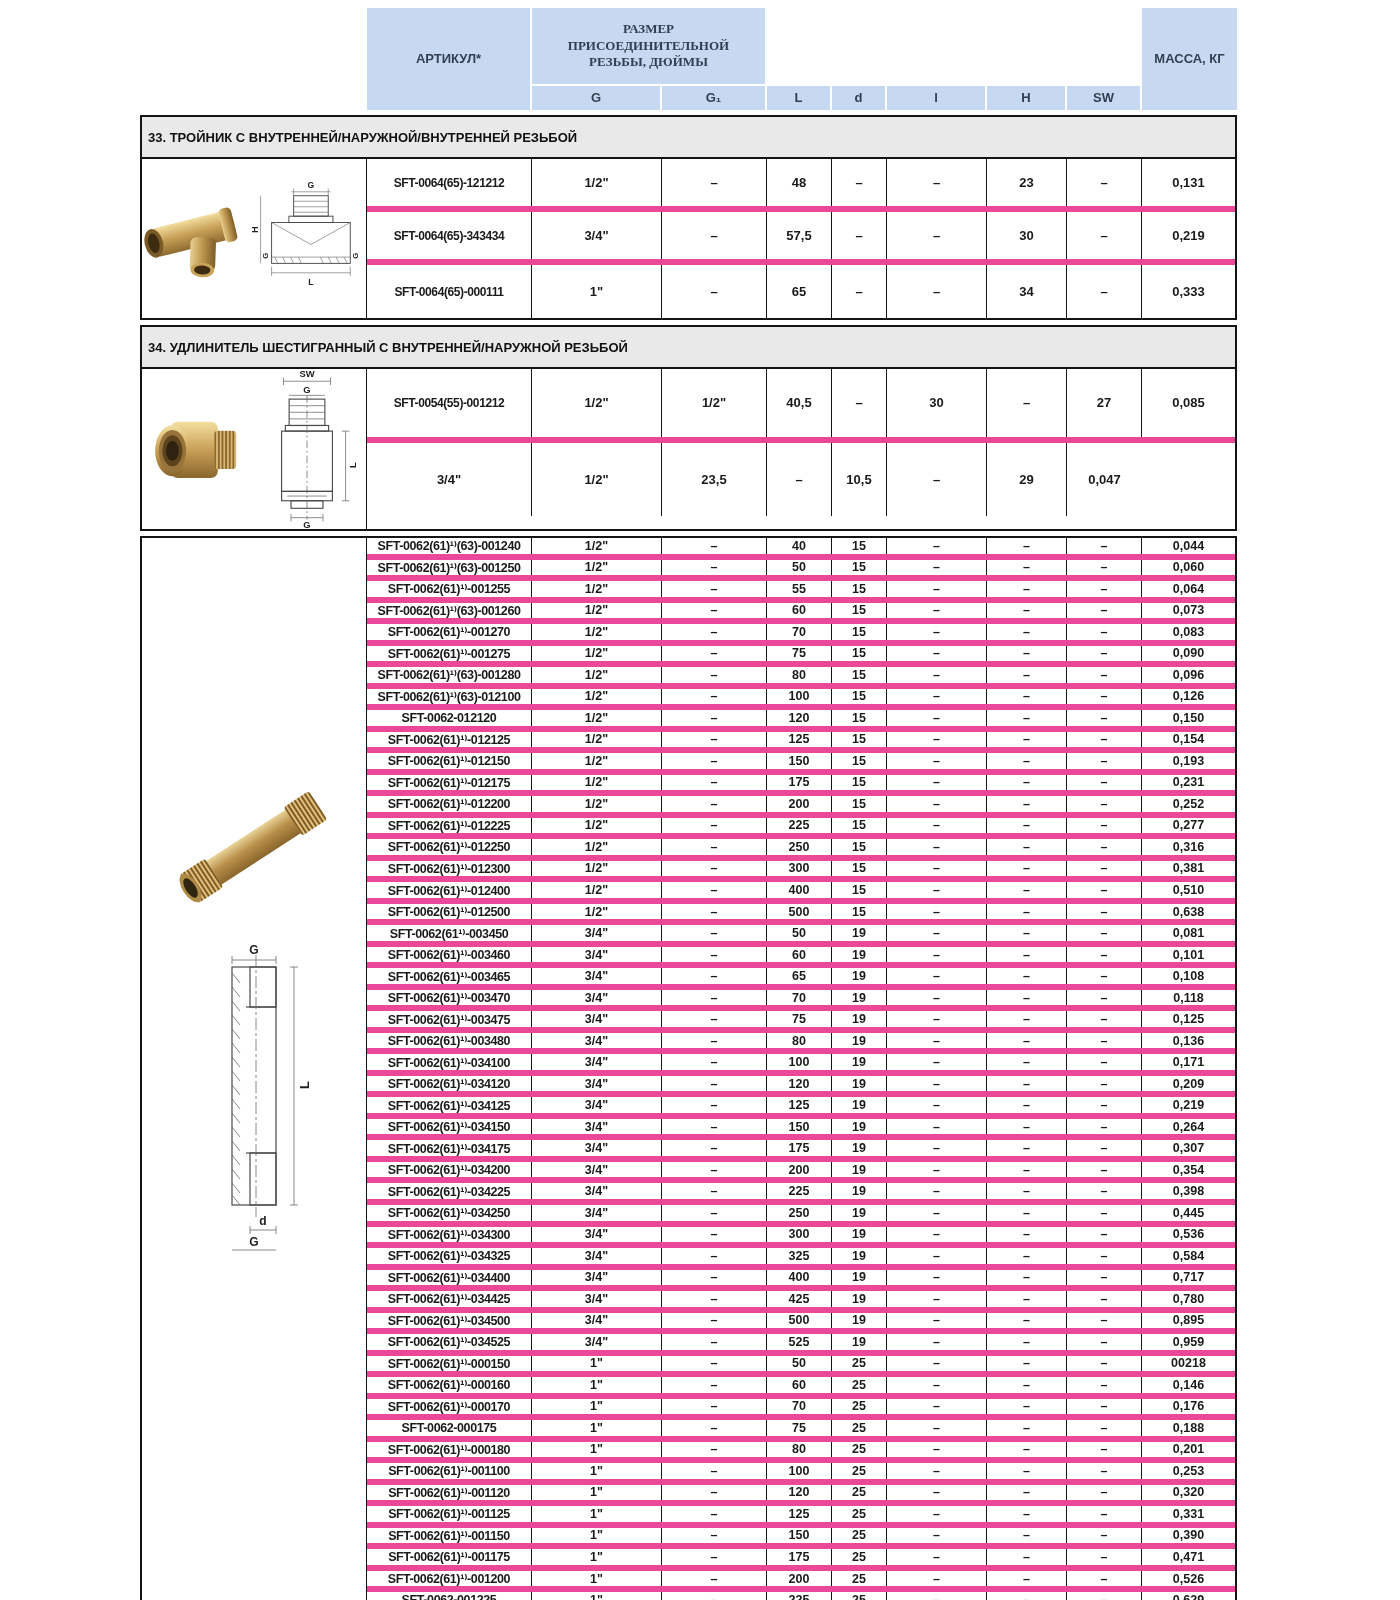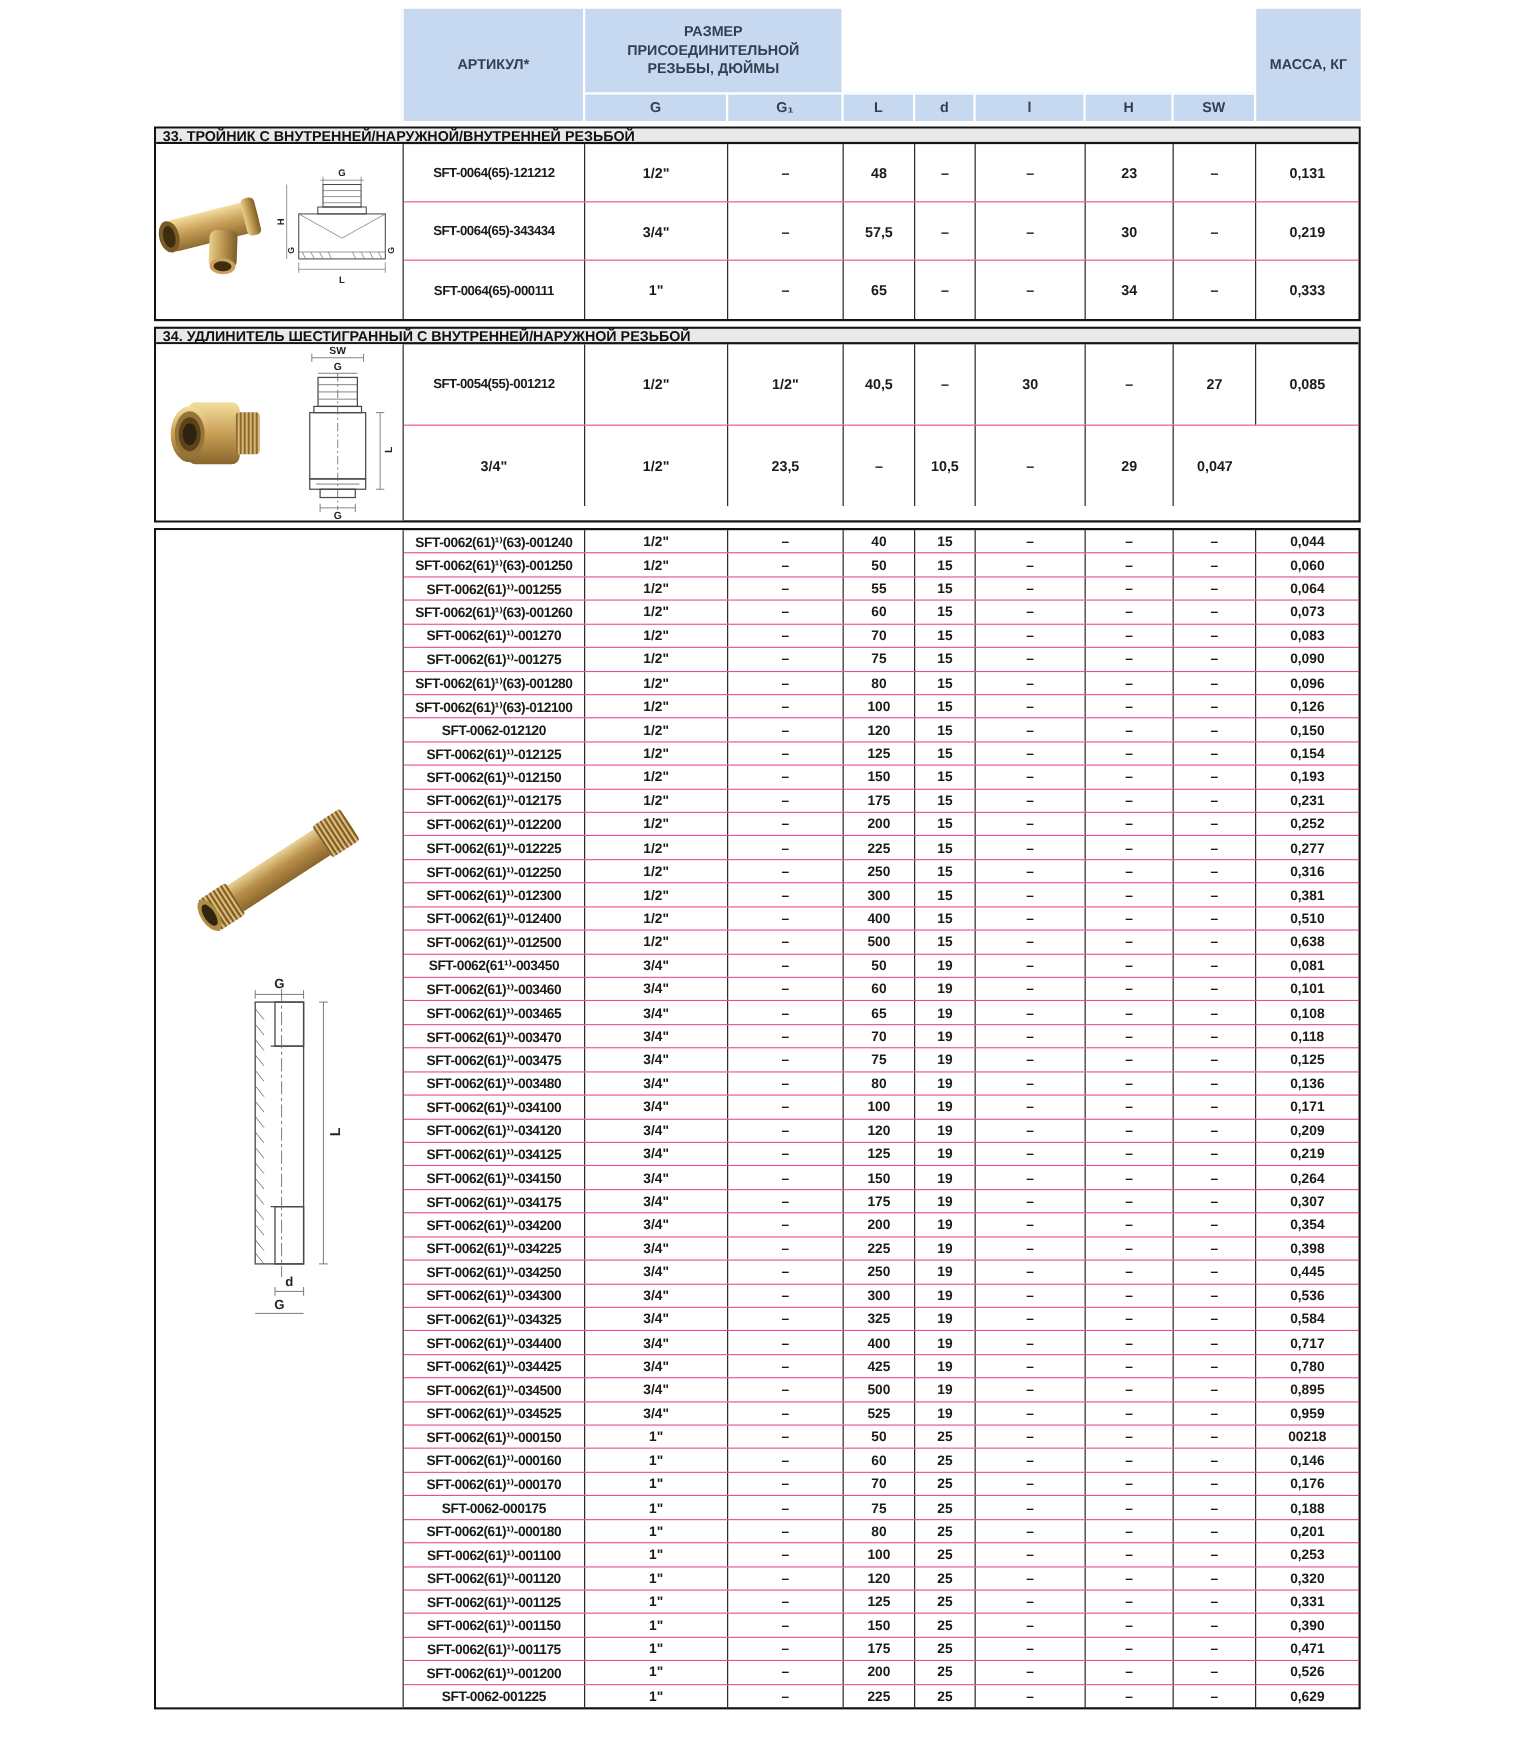--- a/index.html
+++ b/index.html
@@ -9,37 +9,37 @@
 
   
   .thead{display:grid;grid-template-columns:225px 165px 130px 105px 65px 55px 100px 80px 75px 97px;
          grid-template-rows:76px 26px;}
   .hc{background:#c6d9f0;color:#333f50;font-weight:700;font-size:13px;line-height:1.3;
       display:flex;align-items:center;justify-content:center;text-align:center;
       border-left:2px solid #fff;box-sizing:border-box;}
   .hc.first{border-left:none;}
   .hc.span2{grid-row:1/3;}
   .hc.sub{grid-row:2;border-top:2px solid #fff;}
-  .hc.thread{grid-column:3/5;grid-row:1;padding:0 26px;}
+  .hc.thread{grid-column:3/5;grid-row:1;padding:0 26px;font-family:Liberation Serif, serif;}
   .hc.dims{grid-column:5/10;grid-row:1;}
   .hc.mass{grid-column:10;grid-row:1/3;}
   .c3{grid-column:3}.c4{grid-column:4}.c5{grid-column:5}.c6{grid-column:6}
   .c7{grid-column:7}.c8{grid-column:8}.c9{grid-column:9}
 
   
   .section{margin-top:5px;border:2px solid #141414;box-sizing:border-box;background:#fff;}
-  .band{height:14px;background:#e9e9e9;border-bottom:2px solid #141414;display:flex;align-items:center;
+  .band{height:42px;background:#e9e9e9;border-bottom:2px solid #141414;display:flex;align-items:center;
         font-weight:700;font-size:13px;color:#111;padding-left:6px;box-sizing:border-box;}
   .section-body{display:flex;}
   .skiz{width:225px;box-sizing:border-box;border-right:1px solid #141414;display:flex;
         flex-direction:column;align-items:center;justify-content:center;gap:4px;background:#fff;}
   .skiz-row{display:flex;align-items:center;justify-content:center;gap:6px;}
   .rows{flex:1;display:flex;flex-direction:column;}
   .row{display:grid;grid-template-columns:165px 130px 105px 65px 55px 100px 80px 75px 1fr;
-       border-bottom:1px solid #ec4899;box-sizing:border-box;}
+       border-bottom:6px solid #ec4899;box-sizing:border-box;}
   .rows .row:last-child{border-bottom:none;}
   .cell{border-right:1px solid #141414;box-sizing:border-box;display:flex;align-items:center;
         justify-content:center;font-size:13px;font-weight:700;color:#1a1a1a;white-space:nowrap;}
   .cell:last-child{border-right:none;}
   .cell.artikul{font-size:12px;letter-spacing:-0.4px;}
   .sec33 .row{height:53px;}
   .sec34 .row{height:73.5px;}
   .sec35 .section-body{height:1070px;}
   .sec35 .row{flex:1;}
   .sec35 .cell{font-size:12.5px;}

